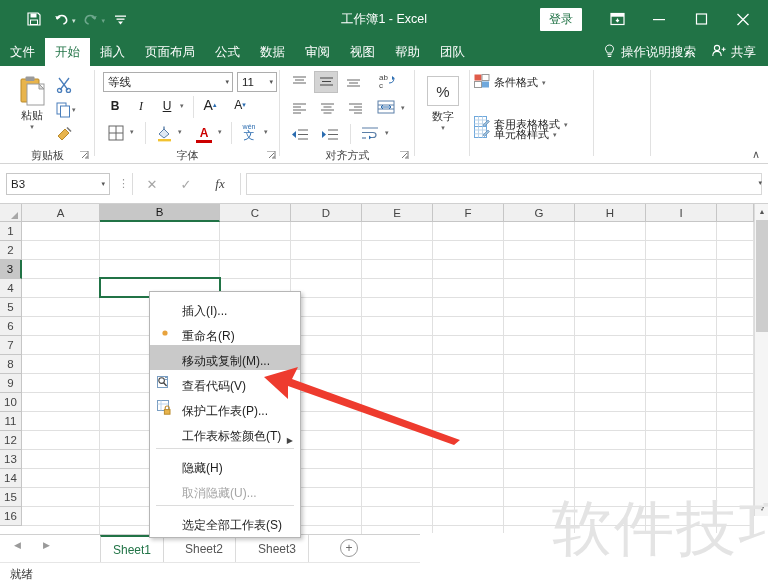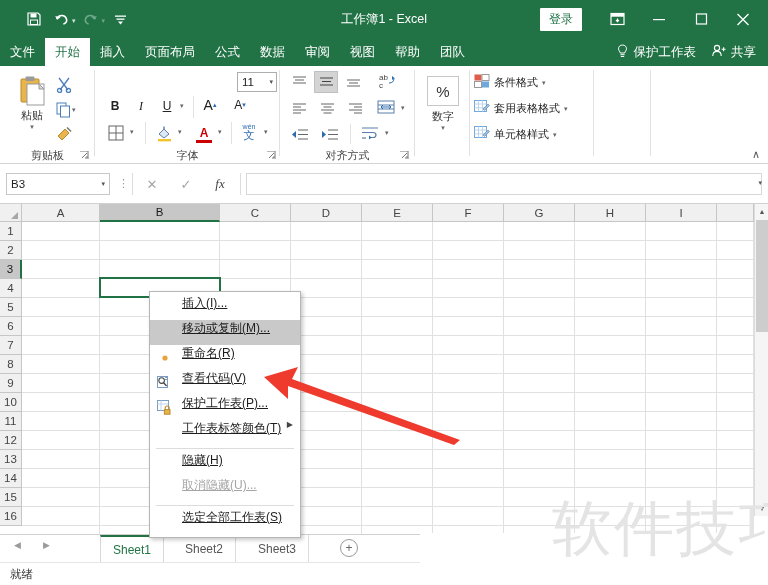--- a/index.html
+++ b/index.html
@@ -213,22 +213,22 @@
     letter-spacing: 2px; white-space: nowrap;
   }
 
   
   .ctxmenu {
     position: absolute; left: 149px; top: 291px; width: 152px;
     background: #fff; border: 1px solid #b6b6b6; box-shadow: 2px 2px 4px rgba(0,0,0,.22);
     padding: 3px 0;
   }
   .mi {
-    position: relative; height: 25px; display: flex; align-items: flex-start;
-    font-size: 12px; color: #1e1e1e; padding-left: 32px; padding-right: 8px; text-decoration: underline;
+    position: relative; height: 25px; display: flex; align-items: flex-end;
+    font-size: 12px; color: #1e1e1e; padding-left: 32px; padding-right: 8px;
   }
   .mi.hl { background: #c9c9c9; }
   .mi.disabled { color: #a5a5a5; }
   .mi .mi-icon {
     position: absolute; left: 6px; top: 4px; width: 18px; height: 17px;
     display: flex; align-items: center; justify-content: center; font-size: 11px;
   }
   .mi .sub { position: absolute; right: 7px; font-size: 8px; color: #444; }
   .msep { height: 1px; background: #dcdcdc; margin: 3px 6px; }
 
@@ -314,21 +314,21 @@
     <div class="tab">团队</div>
     <div class="tab-right">
       <div class="tellme">
         <span class="bulb">
           <svg width="11" height="14" viewBox="0 0 11 14">
               <path d="M5.5 1 C3 1 1.5 2.8 1.5 4.8 C1.5 6.4 3 7.4 3.3 9 h4.4 C8 7.4 9.5 6.4 9.5 4.8 C9.5 2.8 8 1 5.5 1z" fill="none" stroke="#fff" stroke-width="1"></path>
               <rect x="3.4" y="10.2" width="4.2" height="1" fill="#fff"></rect>
               <rect x="3.8" y="12" width="3.4" height="1" fill="#fff"></rect>
             </svg>
         </span>
-        <span>保护工作表</span>
+        <span>操作说明搜索</span>
       </div>
       <div class="share">
         <span>
           <svg width="15" height="13" viewBox="0 0 15 13">
               <circle cx="5" cy="4" r="2.6" fill="none" stroke="#fff" stroke-width="1.1"></circle>
               <path d="M0.8 12 C0.8 8.8 2.6 7.4 5 7.4 C7.4 7.4 9.2 8.8 9.2 12" fill="none" stroke="#fff" stroke-width="1.1"></path>
               <path d="M11.6 3.2 v4 M9.6 5.2 h4" stroke="#fff" stroke-width="1.1"></path>
             </svg>
         </span>
         <span>共享</span>
@@ -375,20 +375,24 @@
       <div class="dlauncher" style="right:6px">
         <svg width="9" height="9" viewBox="0 0 9 9">
             <path d="M0 0 h8 v8" fill="none" stroke="#777"></path>
             <path d="M7 2 L2 7 M7 5 v2 h-2" stroke="#777" fill="none"></path>
           </svg>
       </div>
       <div class="gsep" style="left:94px"></div>
     </div>
 
     <div class="rgroup" style="left:95px;width:185px">
+      <div class="combo" style="left:8px;top:6px;width:130px">
+        <span class="cv">等线</span>
+        <span class="cc">▾</span>
+      </div>
       <div class="combo" style="left:142px;top:6px;width:40px">
         <span class="cv">11</span>
         <span class="cc">▾</span>
       </div>
 
       <div class="fbtn" style="left:10px;top:30px;width:20px;height:20px;font-weight:bold">B</div>
       <div class="fbtn" style="left:36px;top:30px;width:20px;height:20px;font-style:italic;font-family:'Liberation Serif',serif">I</div>
       <div class="fbtn" style="left:62px;top:30px;width:20px;height:20px;text-decoration:underline">U</div>
       <span class="caret" style="position:absolute;left:85px;top:36px">▾</span>
       <div class="gsep" style="left:98px;top:30px;height:22px"></div>
@@ -535,21 +539,21 @@
           <svg width="16" height="15" viewBox="0 0 16 15">
               <rect x="0.5" y="0.5" width="7" height="6" fill="#e05c4a"></rect>
               <rect x="8" y="0.5" width="7" height="6" fill="#fff" stroke="#999"></rect>
               <rect x="0.5" y="7.5" width="7" height="6" fill="#fff" stroke="#999"></rect>
               <rect x="8" y="7.5" width="7" height="6" fill="#6fa8dc"></rect>
             </svg>
         </span>
         <span>条件格式</span>
         <span class="caret">▾</span>
       </div>
-      <div class="stylerow" style="left:4px;top:34px">
+      <div class="stylerow" style="left:4px;top:50px">
         <span>
           <svg width="16" height="15" viewBox="0 0 16 15">
               <rect x="0.5" y="0.5" width="12" height="11" fill="#fff" stroke="#6fa8dc"></rect>
               <path d="M0.5 4 h12 M0.5 7.8 h12 M4.5 0.5 v11 M8.5 0.5 v11" stroke="#bcd4ea"></path>
               <path d="M9 9 L14 4 L15.5 5.5 L10.5 10.5z" fill="#9ac0de" stroke="#5b7fa8" stroke-width=".6"></path>
             </svg>
         </span>
         <span>套用表格格式</span>
         <span class="caret">▾</span>
       </div>
@@ -840,32 +844,32 @@
   <div class="watermark">软件技巧</div>
 
   <div class="ctxmenu">
 
     <div class="mi">
       <span class="mi-icon"></span>
       <span>插入(I)...</span>
     </div>
 
 
-    <div class="mi hl">
-      <span class="mi-icon"></span>
-      <span>移动或复制(M)...</span>
-    </div>
-
     <div class="mi">
       <span class="mi-icon">
         <svg width="12" height="12" viewBox="0 0 12 12">
             <circle cx="6" cy="6" r="2.6" fill="#e8a33d"></circle>
           </svg>
       </span>
       <span>重命名(R)</span>
+    </div>
+
+    <div class="mi hl">
+      <span class="mi-icon"></span>
+      <span>移动或复制(M)...</span>
     </div>
 
     <div class="mi">
       <span class="mi-icon">
         <svg width="16" height="15" viewBox="0 0 16 15">
             <rect x="0.5" y="1.5" width="10" height="11" fill="#fff" stroke="#7a9ec2"></rect>
             <circle cx="4.6" cy="5.6" r="2.8" fill="none" stroke="#444" stroke-width="1.1"></circle>
             <path d="M6.6 7.8 L9.6 11" stroke="#444" stroke-width="1.3"></path>
             <path d="M8 2.5 h3 M8 4.5 h3" stroke="#7a9ec2"></path>
           </svg>

